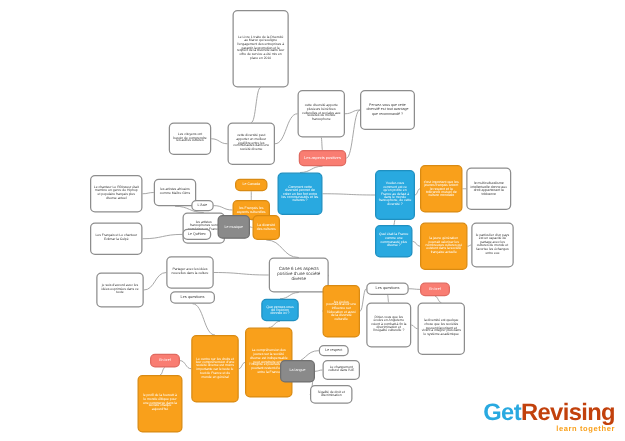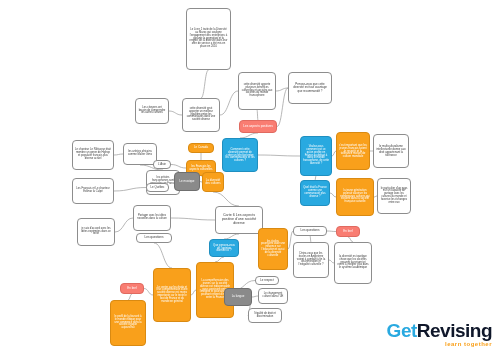--- a/index.html
+++ b/index.html
@@ -36,21 +36,21 @@
   .node.white{background:#ffffff;}
   .logo{
     position:absolute;
     right:8px;bottom:6px;
     text-align:right;
     line-height:1;
     user-select:none;
   }
   .logo .l1{font-size:19px;font-weight:bold;letter-spacing:-0.5px;}
   .logo .get{color:#29A9E0;}
-  .logo .rev{color:#0f172a;text-align:right;}
+  .logo .rev{color:#c2410c;text-align:right;}
   .logo .l2{font-size:6px;color:#F9A01B;font-weight:bold;letter-spacing:0.5px;margin-top:1px;}
 </style>
 </head>
 <body>
 
 <div id="canvas">
   <svg class="links" viewBox="0 0 500 353" preserveAspectRatio="none">
       <path d="M 208.5 70 C 204.75 70, 204.75 98, 201 98" fill="none" stroke="#9a9a9a" stroke-width="0.7"></path>
       <path d="M 276 91 C 282 91, 282 88, 288 88" fill="none" stroke="#9a9a9a" stroke-width="0.7"></path>
       <path d="M 257 110 C 257.5 110, 257.5 120, 258 120" fill="none" stroke="#9a9a9a" stroke-width="0.7"></path>

